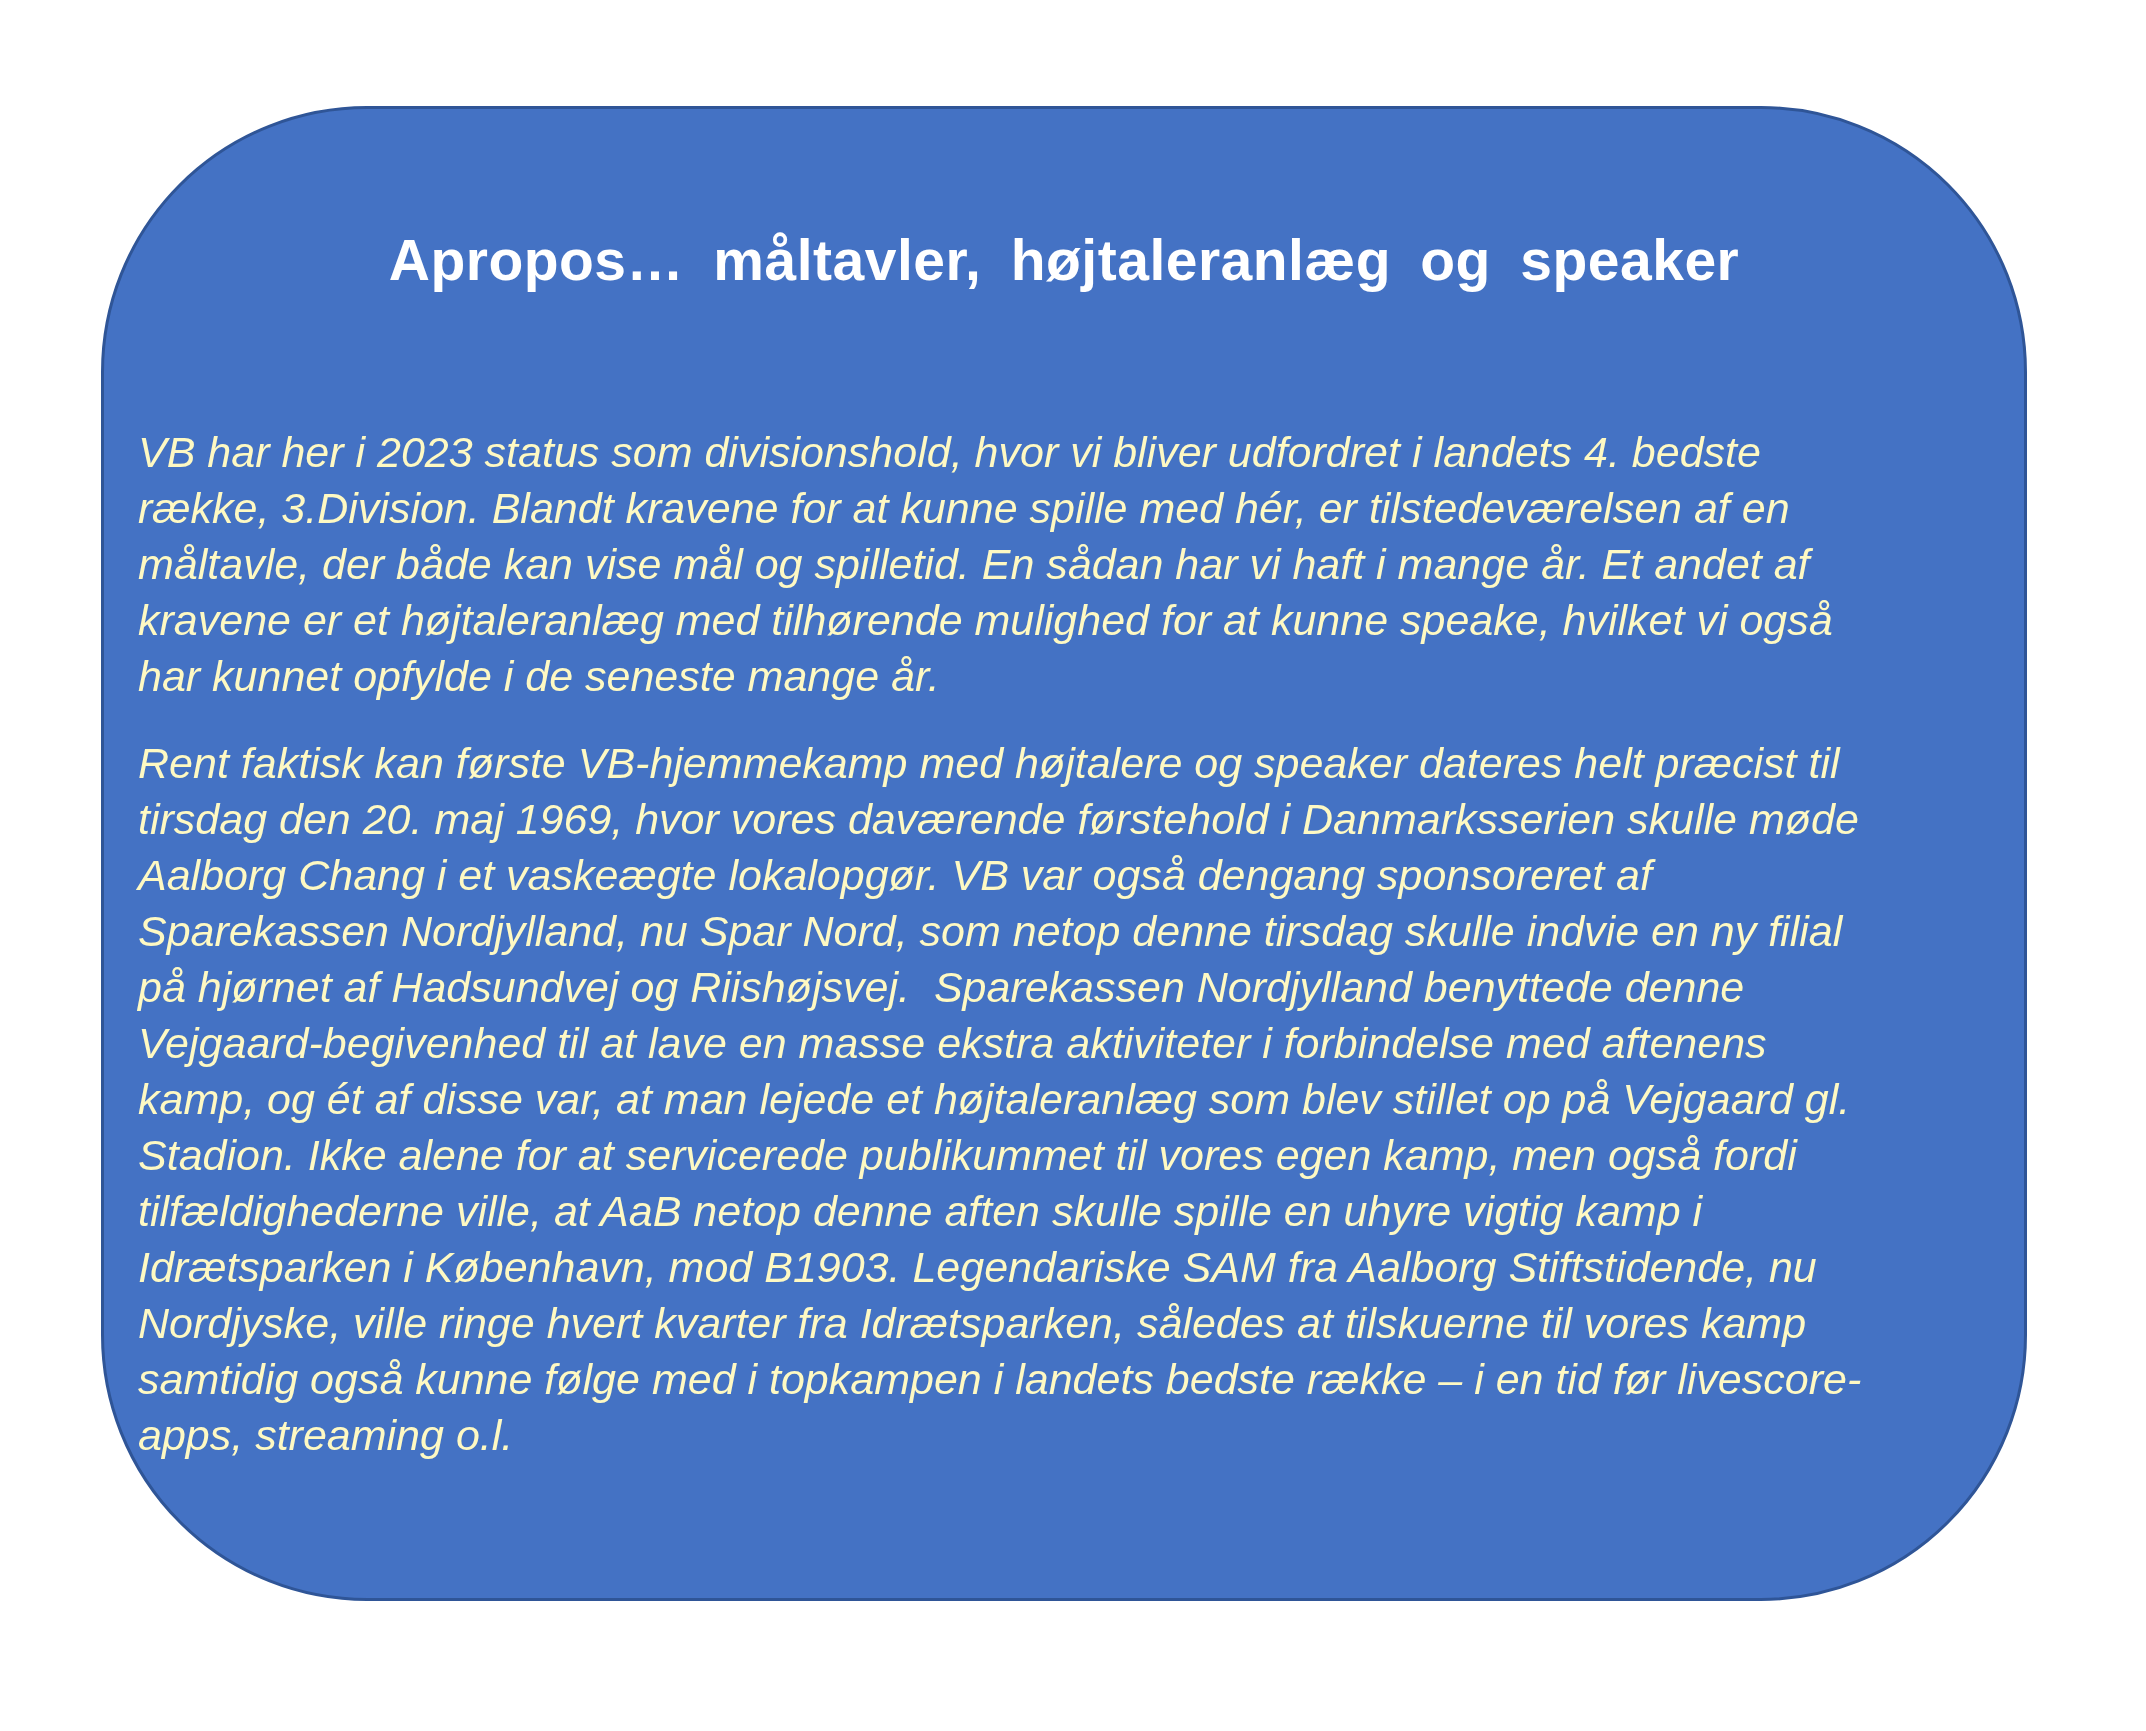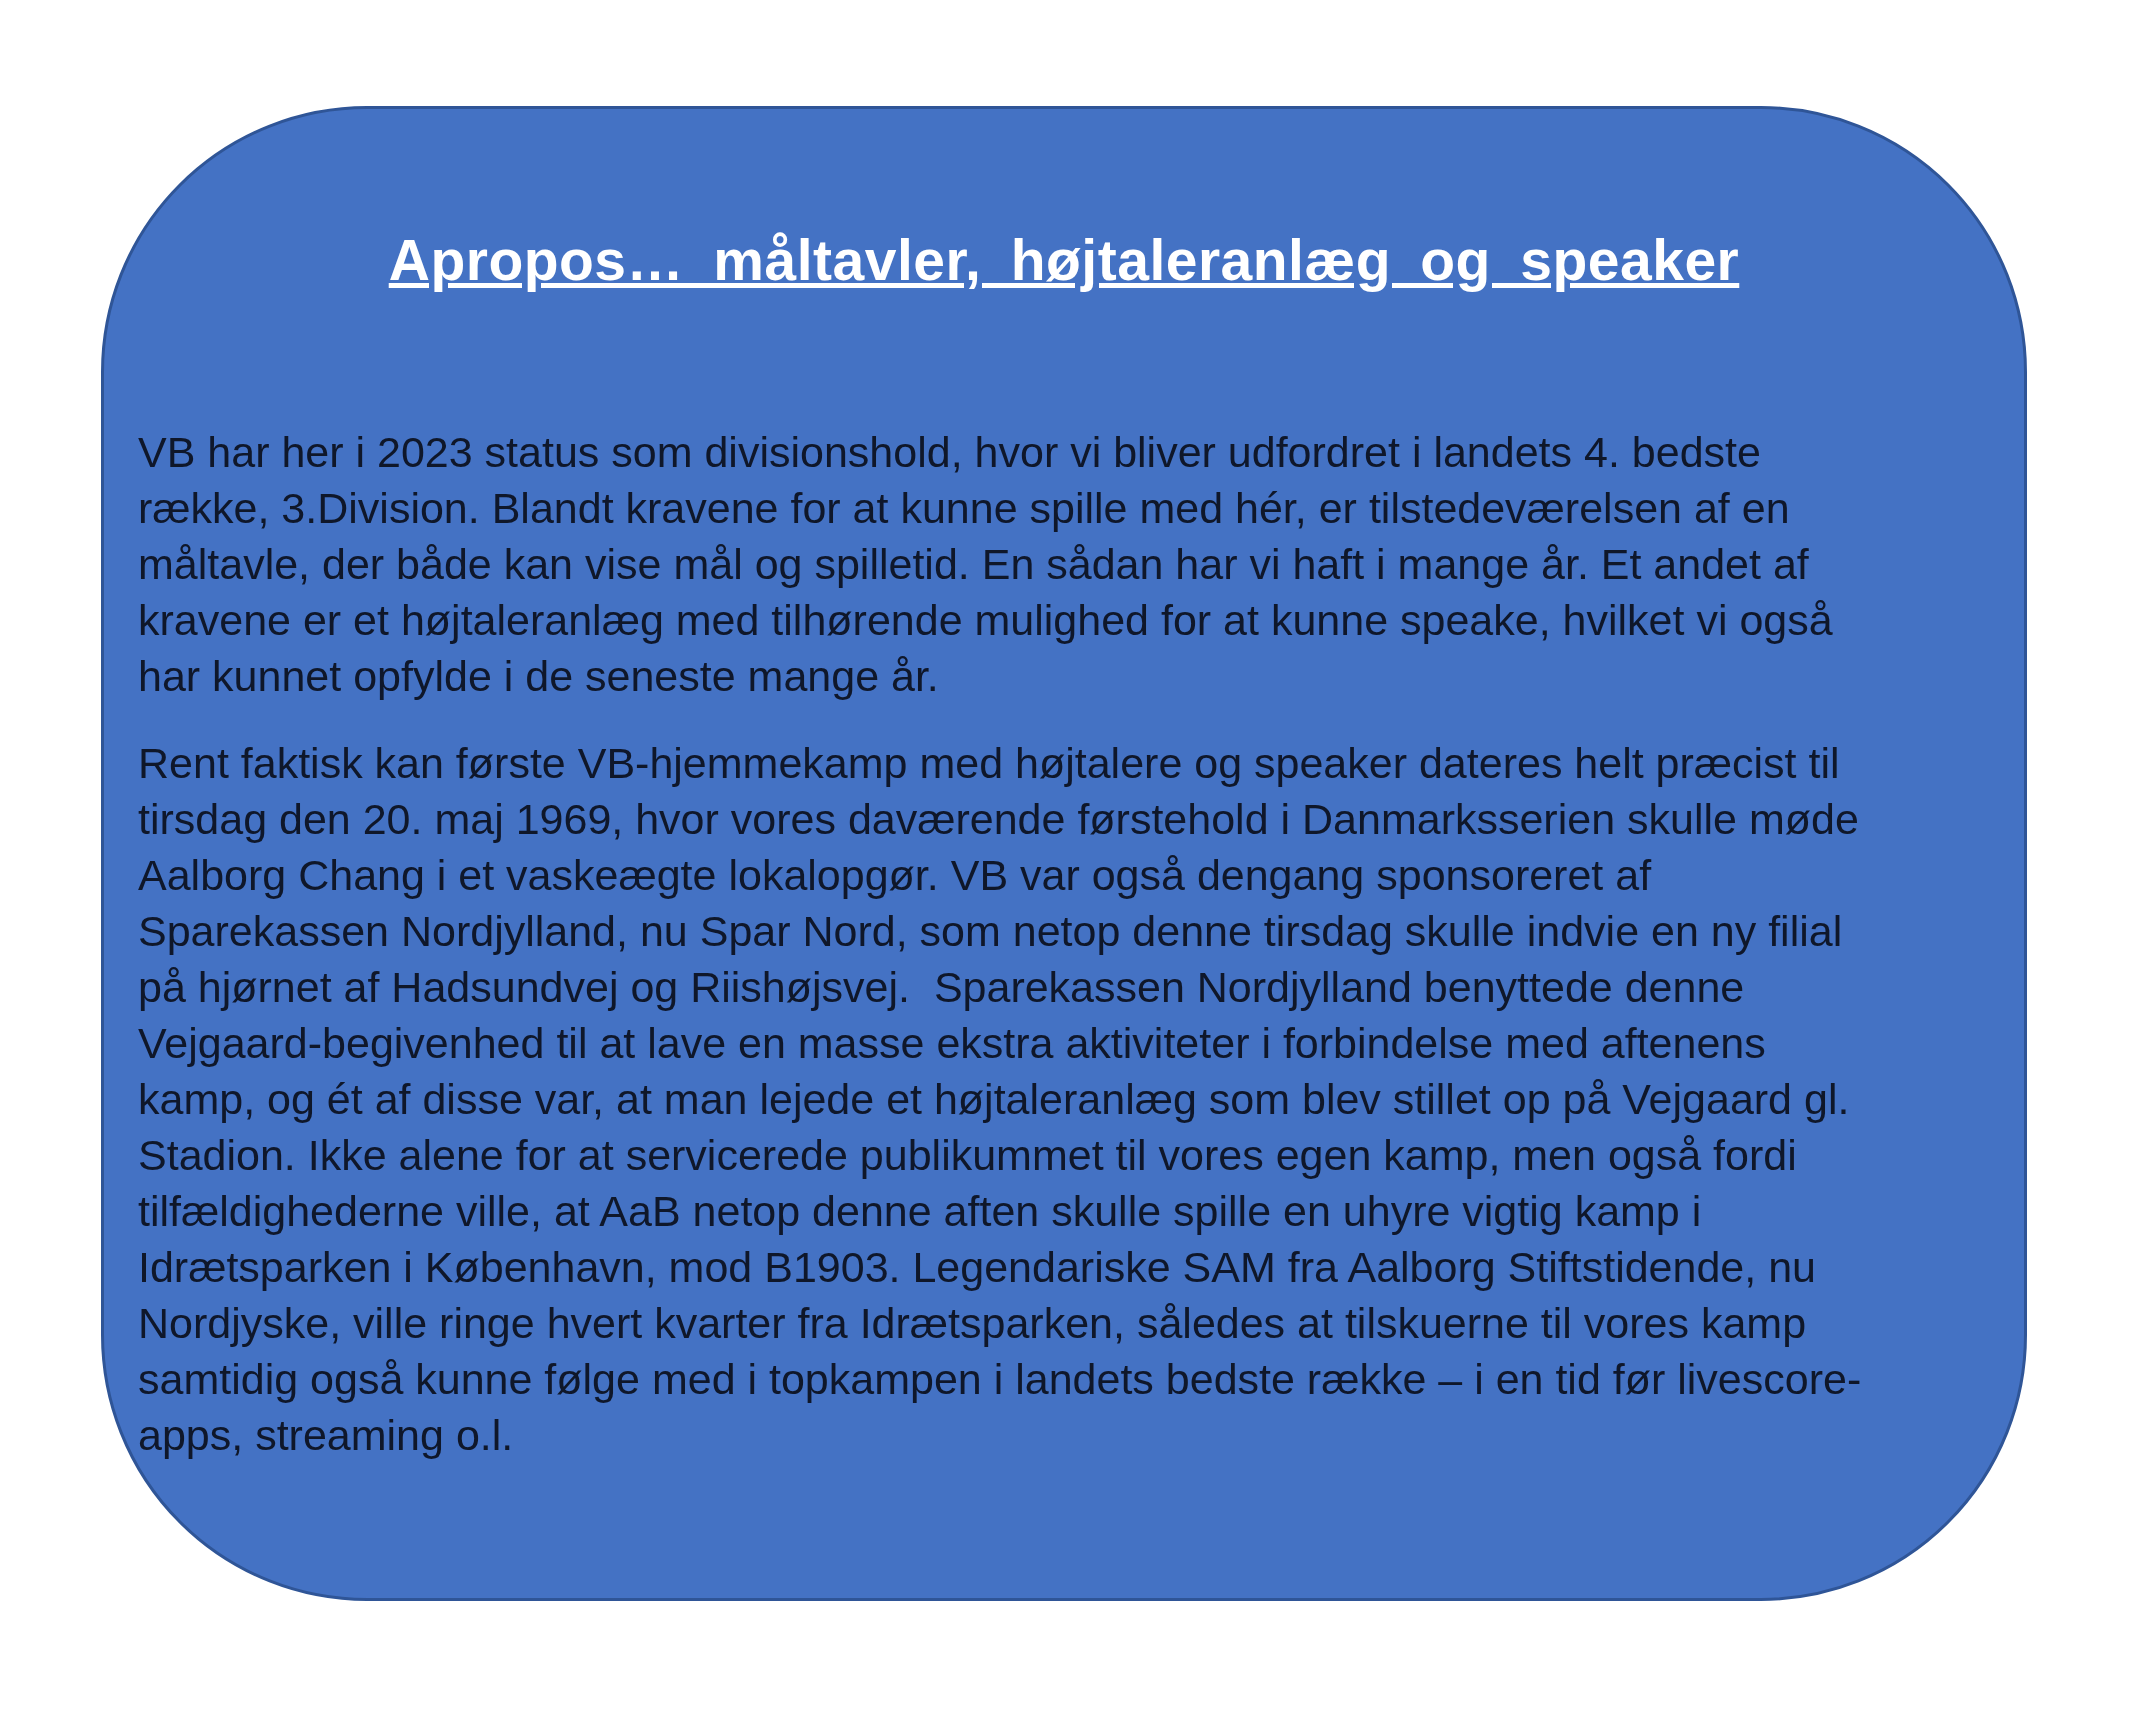--- a/index.html
+++ b/index.html
@@ -32,30 +32,30 @@
     left: 0;
     right: 0;
     top: 118px;
     text-align: center;
     font-size: 57px;
     font-weight: bold;
     letter-spacing: 0.5px;
     word-spacing: 13px;
     white-space: pre;
     color: #ffffff;
-    text-decoration: underline;
   }
   .card-body {
     position: absolute;
     left: 34px;
     right: 37px;
     top: 315px;
     font-size: 43px;
     line-height: 56px;
-    color: #0f172a;
+    color: #fef9c3;
+    font-style: italic;
   }
   .para {
     white-space: pre;
     margin: 0 0 31px 0;
   }
   .para:last-child {
     margin-bottom: 2px;
   }
 </style>
 </head>

